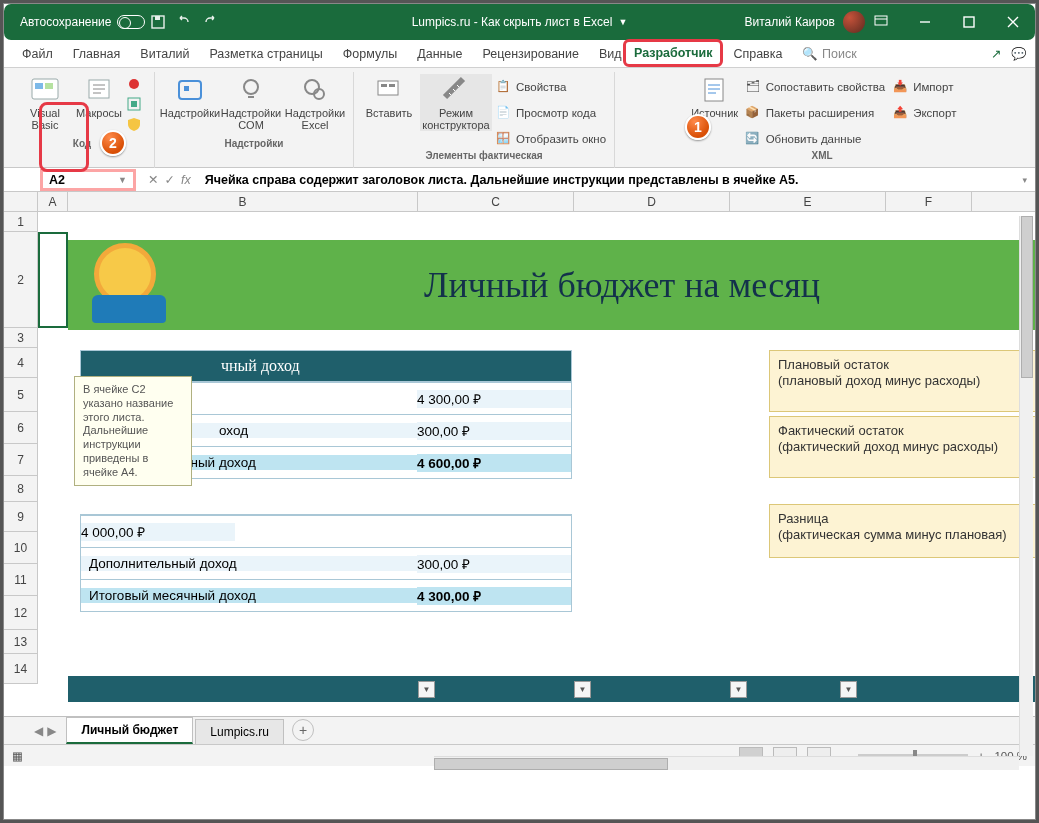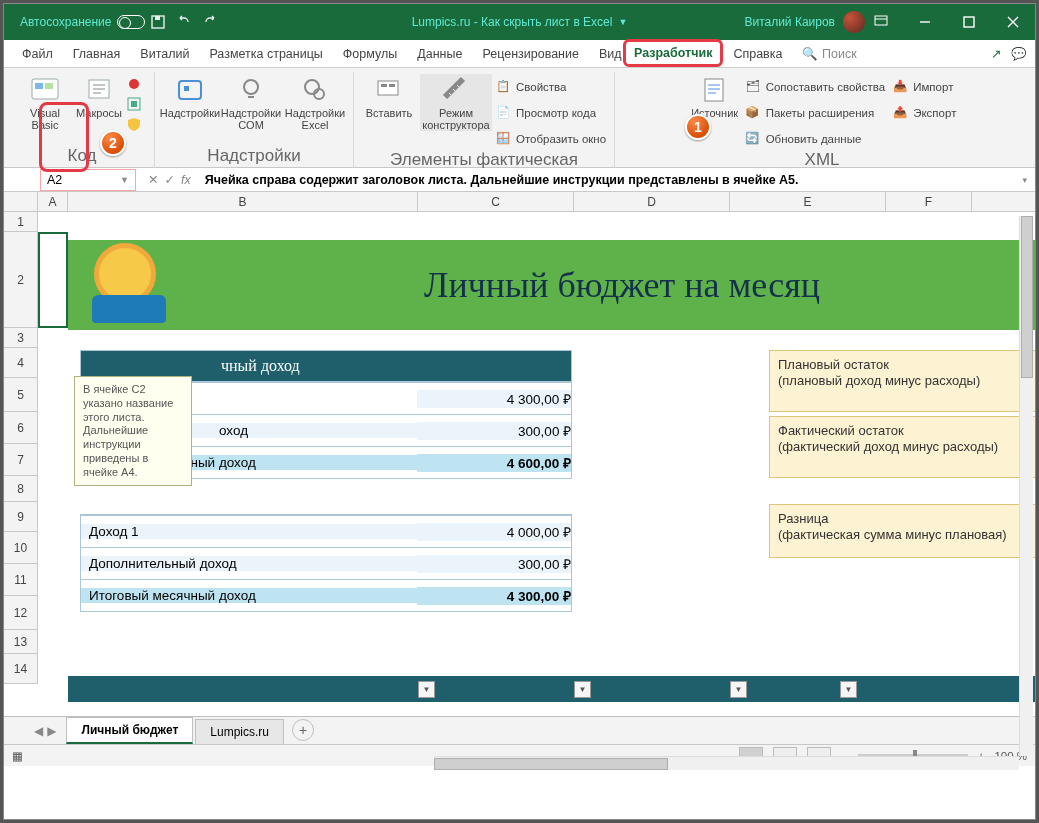--- a/index.html
+++ b/index.html
@@ -1,64 +1,64 @@
 <!DOCTYPE html>
 <html><head>
 <meta charset="utf-8">
 <style>
   * { box-sizing: border-box; margin: 0; padding: 0; font-family: "Segoe UI", Arial, sans-serif; }
   body { background: #555; padding: 3px; }
   .window { width: 1033px; height: 817px; background: #fff; border: 1px solid #888; position: relative; overflow: hidden; }
-  .titlebar { height: 36px; background: #1a6b3c; display: flex; align-items: center; color: #5eead4; font-size: 12px; padding: 0 6px; }
+  .titlebar { height: 36px; background: #1a6b3c; display: flex; align-items: center; color: #ffffff; font-size: 12px; padding: 0 6px; border-radius: 7px; }
   .titlebar .autosave { display:flex; align-items:center; gap:6px; margin-left:10px; }
   .switch { width:28px; height:14px; border:1.5px solid #fff; border-radius:8px; position:relative; background:transparent; }
   .switch::after { content:""; position:absolute; left:1px; top:0.5px; width:10px; height:10px; border-radius:50%; border:1.5px solid #fff; background:transparent; }
   .qat-btn { width:26px; height:26px; display:flex; align-items:center; justify-content:center; color:#fff; opacity:.9; }
   .doc-title { position:absolute; left:50%; transform:translateX(-50%); display:flex; align-items:center; gap:6px; }
   .titlebar .user { position:absolute; right:170px; display:flex; align-items:center; gap:8px; }
   .avatar { width:22px; height:22px; border-radius:50%; background:radial-gradient(circle at 30% 30%, #c7523a,#5a2a1f); }
   .win-btns { position:absolute; right:0; display:flex; }
   .win-btn { width:44px; height:36px; display:flex; align-items:center; justify-content:center; color:#fff; }
   .ribbon-tabs { height:28px; background:#fff; border-bottom:1px solid #d0d0d0; display:flex; align-items:center; padding:0 8px; font-size:12.5px; color:#444; }
   .ribbon-tabs .tab { padding:0 10px; height:28px; display:flex; align-items:center; cursor:pointer; }
   .ribbon-tabs .tab.callout { padding:3px 8px; border:3px solid #e63946; border-radius:6px; margin-top:-2px; color:#1a6b3c; font-weight:600; }
   .ribbon-tabs .right { margin-left:auto; display:flex; align-items:center; gap:10px; color:#666; }
   .ribbon { height:100px; background:#f3f3f3; border-bottom:1px solid #c8c8c8; display:flex; align-items:flex-start; padding:4px 6px 0; font-size:11px; color:#444; }
   .group { height:96px; border-right:1px solid #d8d8d8; display:flex; flex-direction:column; align-items:center; padding:2px 8px 0; }
   .group .row { display:flex; align-items:flex-start; gap:4px; height:78px; }
   .big-btn { width:54px; display:flex; flex-direction:column; align-items:center; text-align:center; gap:2px; }
   .big-btn .ic { width:32px; height:32px; display:flex; align-items:center; justify-content:center; }
   .big-btn .lbl { font-size:11px; line-height:1.05; }
-  .group-title { margin-top:auto; font-size:17px; color:#666; padding-bottom:2px; }
+  .group-title { margin-top:auto; font-size:10px; color:#666; padding-bottom:19px;font-weight:bold; }
   .small-stack { display:flex; flex-direction:column; gap:4px; justify-content:flex-start; font-size:11.5px; padding-top:2px; }
   .small-stack .sm { display:flex; align-items:center; gap:4px; height:22px; white-space:nowrap; }
   .ico { width:16px; height:16px; display:inline-block; }
   .vb-callout { position:absolute; left:35px; top:98px; border:3px solid #e63946; border-radius:8px; width:50px; height:70px; pointer-events:none; z-index:5; }
   .badge { position:absolute; width:26px; height:26px; border-radius:50%; background:radial-gradient(circle at 35% 25%,#ff8a4a,#d94f06 70%); color:#fff; font-weight:700; display:flex; align-items:center; justify-content:center; border:2px solid #fff; box-shadow:0 1px 2px rgba(0,0,0,.4); z-index:7; font-size:14px; }
   .formula-bar { height:24px; background:#fff; border-bottom:1px solid #c8c8c8; display:flex; align-items:center; font-size:12.5px; }
-  .name-box { width:96px; height:22px; border:1px solid #fca5a5; margin:0 6px 0 36px; display:flex; align-items:center; padding:0 6px; }
+  .name-box { width:96px; height:22px; border:3px solid #fca5a5; margin:0 6px 0 36px; display:flex; align-items:center; padding:0 6px;font-weight:bold; }
   .name-box .dd { margin-left:auto; color:#888; font-size:9px; }
   .fx-icons { display:flex; align-items:center; gap:6px; color:#888; padding:0 6px; }
   .fx-input { flex:1; padding:0 8px; color:#000000;font-weight:bold; }
   .grid-area { position:relative; height:524px; background:#fff; overflow:hidden; }
   .col-headers { display:flex; height:20px; background:#f3f3f3; border-bottom:1px solid #c8c8c8; font-size:12px; color:#444; margin-left:34px; }
   .ch { border-right:1px solid #c8c8c8; display:flex; align-items:center; justify-content:center; }
   .rows { position:absolute; left:0; top:20px; }
   .rh { width:34px; background:#f3f3f3; border-right:1px solid #c8c8c8; border-bottom:1px solid #c8c8c8; display:flex; align-items:center; justify-content:center; font-size:12px; color:#444; }
   .sheet { position:absolute; left:34px; top:20px; right:0; }
   .banner { position:absolute; left:30px; top:28px; right:-50px; height:90px; background:#5fb24a; display:flex; align-items:center; }
   .banner .coin { width:88px; height:88px; margin-left:18px; position:relative; }
   .coin .disc { position:absolute; left:8px; top:2px; width:62px; height:62px; border-radius:50%; background:#f7c948; border:5px solid #f2a93b; }
   .coin .slot { position:absolute; bottom:6px; left:6px; width:74px; height:28px; background:#1f7bb8; border-radius:6px 6px 4px 4px; }
   .banner h1 { font-family: Georgia, "Times New Roman", serif; font-size:36px; color:#13314b; margin-left:250px; font-weight:400; }
   .tbl { position:absolute; border:1px solid #a9c7d6; }
   .thead { background:#1f5f6b; color:#fff; font-family:Georgia,serif; font-size:16px; padding:6px 10px; border-bottom:1px solid #a9c7d6; }
   .trow { display:flex; border-top:1px solid #a9c7d6; font-size:13.5px; height:32px; align-items:center; }
   .trow .c1 { width:336px; padding-left:8px; background:#eaf4fa; }
-  .trow .c2 { width:154px; text-align:right; background:#eaf4fa; }
+  .trow .c2 { width:154px; padding-right:10px; background:#eaf4fa; }
   .trow.total .c1, .trow.total .c2 { background:#bee4f1; font-weight:400; }
   .trow.total .c2 { font-weight:700; }
   .right-notes { position:absolute; right:-50px; width:316px; }
   .note { background:#fdf3d3; border:1px solid #dcc778; padding:6px 8px; font-size:13px; color:#333; line-height:1.25; }
   .tooltip { position:absolute; left:70px; top:372px; width:118px; background:#fffff0; border:1px solid #b0b080; padding:6px 8px; font-size:11px; color:#555; z-index:4; line-height:1.25; }
   .dropdown-btn { width:17px; height:17px; border:1px solid #999; background:#f5f5f5; display:inline-flex; align-items:center; justify-content:center; font-size:8px; color:#555; }
   .dark-stripe { position:absolute; left:30px; right:-50px; height:26px; background:#1f5f6b; color:rgba(255,255,255,.25); font-family:Georgia,serif; font-size:14px; display:flex; align-items:center; }
   .sheet-tabs { height:28px; background:#f3f3f3; border-top:1px solid #c0c0c0; display:flex; align-items:flex-end; padding-left:30px; font-size:12px; }
   .sheet-tabs .nav { display:flex; gap:4px; color:#888; padding:0 10px 6px 0; }
   .stab { padding:5px 14px; background:#e7e7e7; border:1px solid #c0c0c0; border-bottom:none; margin-right:2px; }
@@ -381,21 +381,20 @@
             <div class="c2">300,00 ₽</div>
           </div>
         <div class="trow total">
             <div class="c1">Итоговый месячный доход</div>
             <div class="c2">4 600,00 ₽</div>
           </div>
       </div>
 
       <div class="tbl" style="left:42px; top:302px; width:492px">
         <div class="trow">
-            <div class="c1">Доход 1</div>
             <div class="c2">4 000,00 ₽</div>
           </div>
         <div class="trow">
             <div class="c1">Дополнительный доход</div>
             <div class="c2">300,00 ₽</div>
           </div>
         <div class="trow total">
             <div class="c1">Итоговый месячный доход</div>
             <div class="c2">4 300,00 ₽</div>
           </div>

